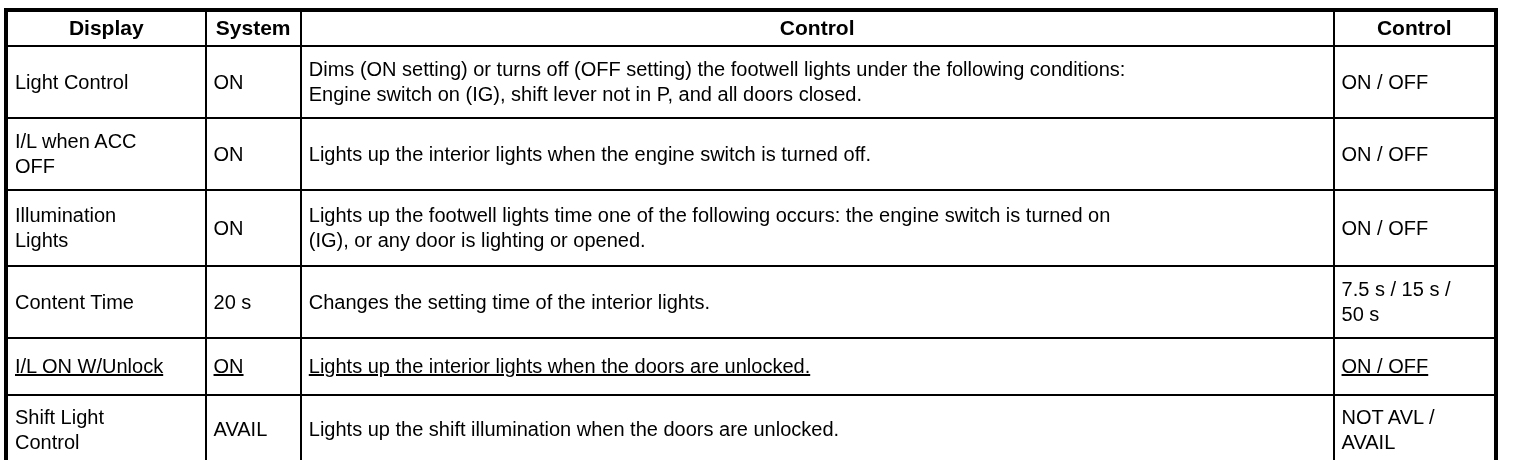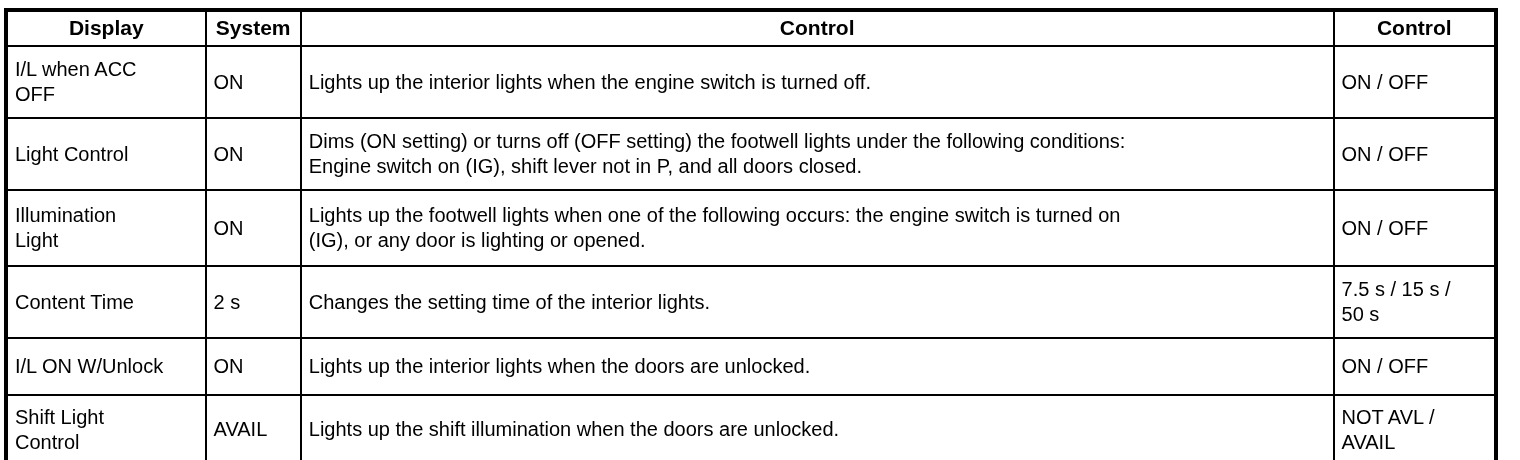--- a/index.html
+++ b/index.html
@@ -61,21 +61,21 @@
   col.c-setting  { width: 162px; }
 
   td.cell-display { text-align: left; }
   td.cell-default { text-align: left; }
   td.cell-content { text-align: left; }
   td.cell-setting { text-align: left; }
 
   
   tr.row-h-tall  td { height: 72px; }
   tr.row-h-tall3 td { height: 76px; }
-  tr.row-h-short td { height: 57px; }
+  tr.row-h-short td { height: 57px; text-decoration: underline; }
   tr.row-h-last  td { height: 70px; }
 
   .line { display: block; white-space: nowrap; }
   .wrapline { display: block; }
 </style>
 </head>
 <body>
 
 <div class="sheet">
 
@@ -91,66 +91,66 @@
         <th>Display</th>
         <th>System</th>
         <th>Control</th>
         <th>Control</th>
       </tr>
     </thead>
     <tbody>
 
       <tr class="row-h-tall">
         <td class="cell-display">
+          <span class="line">Light Control</span>
+        </td>
+        <td class="cell-default">ON</td>
+        <td class="cell-content">
+          <span class="wrapline">Dims (ON setting) or turns off (OFF setting) the footwell lights under the following conditions:</span>
+          <span class="wrapline">Engine switch on (IG), shift lever not in P, and all doors closed.</span>
+        </td>
+        <td class="cell-setting">
+          <span class="line">ON / OFF</span>
+        </td>
+      </tr>
+
+      <tr class="row-h-tall">
+        <td class="cell-display">
           <span class="line">I/L when ACC</span>
           <span class="line">OFF</span>
         </td>
         <td class="cell-default">ON</td>
         <td class="cell-content">
           <span class="wrapline">Lights up the interior lights when the engine switch is turned off.</span>
         </td>
         <td class="cell-setting">
           <span class="line">ON / OFF</span>
         </td>
       </tr>
 
-      <tr class="row-h-tall">
+      <tr class="row-h-tall3">
         <td class="cell-display">
-          <span class="line">Light Control</span>
+          <span class="line">Illumination</span>
+          <span class="line">Lights</span>
         </td>
         <td class="cell-default">ON</td>
         <td class="cell-content">
-          <span class="wrapline">Dims (ON setting) or turns off (OFF setting) the footwell lights under the following conditions:</span>
-          <span class="wrapline">Engine switch on (IG), shift lever not in P, and all doors closed.</span>
-        </td>
-        <td class="cell-setting">
-          <span class="line">ON / OFF</span>
-        </td>
-      </tr>
-
-      <tr class="row-h-tall3">
-        <td class="cell-display">
-          <span class="line">Illumination</span>
-          <span class="line">Light</span>
-        </td>
-        <td class="cell-default">ON</td>
-        <td class="cell-content">
-          <span class="wrapline">Lights up the footwell lights when one of the following occurs: the engine switch is turned on</span>
+          <span class="wrapline">Lights up the footwell lights time one of the following occurs: the engine switch is turned on</span>
           <span class="wrapline">(IG), or any door is lighting or opened.</span>
         </td>
         <td class="cell-setting">
           <span class="line">ON / OFF</span>
         </td>
       </tr>
 
       <tr class="row-h-tall">
         <td class="cell-display">
           <span class="line">Content Time</span>
         </td>
-        <td class="cell-default">2 s</td>
+        <td class="cell-default">20 s</td>
         <td class="cell-content">
           <span class="wrapline">Changes the setting time of the interior lights.</span>
         </td>
         <td class="cell-setting">
           <span class="line">7.5 s / 15 s /</span>
           <span class="line">50 s</span>
         </td>
       </tr>
 
       <tr class="row-h-short">

